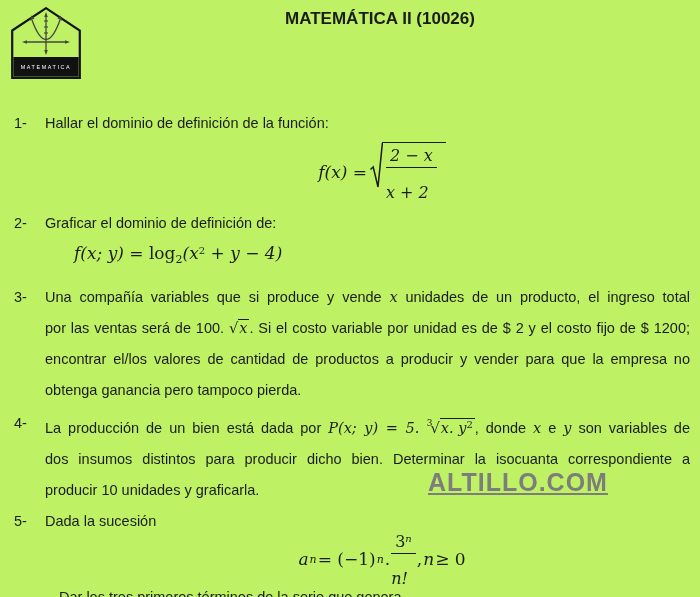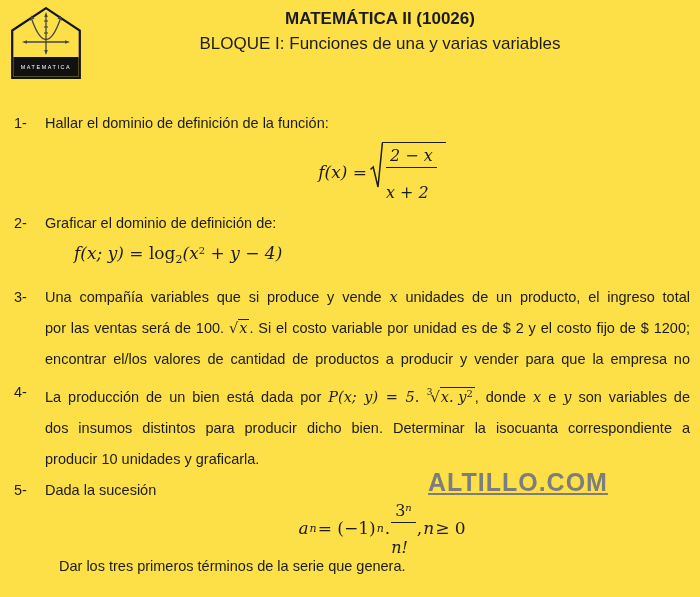--- a/index.html
+++ b/index.html
@@ -1,18 +1,18 @@
 <!DOCTYPE html>
 <html><head>
 <meta charset="utf-8">
 <style>
   html,body { margin:0; padding:0; background:#fff; }
   .page {
     position:relative; width:700px; height:597px; overflow:hidden;
-    background:#fde047; color:#1c1c1c;
+    background:#bef264; color:#1c1c1c;
     font-family:"Liberation Sans", sans-serif; font-size:14.5px;
   }
   
   .hdr { position:relative; height:92px; }
   .logo { position:absolute; left:11px; top:7px; width:70px; height:72px; }
   .headings { position:absolute; left:60px; right:0; top:6px; text-align:center; }
   .t1 { font-weight:bold; font-size:17px; line-height:25px; }
   .t2, .t3 { font-size:17px; line-height:25px; }
   
   .content { padding:0 10px 0 14px; }
@@ -75,21 +75,20 @@
         <line x1="33" y1="26" x2="37" y2="26" stroke="#444" stroke-width="1.1"></line>
         <path d="M21,13 Q35,52 49,13" fill="none" stroke="#444" stroke-width="1.3"></path>
         <polygon points="20.2,8.5 19,13.8 23.6,11.6" fill="#444"></polygon>
         <polygon points="49.8,8.5 51,13.8 46.4,11.6" fill="#444"></polygon>
         <rect x="2.4" y="50" width="65.2" height="19.6" fill="#111"></rect>
         <text x="35" y="62.3" text-anchor="middle" font-size="5.4" letter-spacing="1.6" fill="#ffffff">MATEMATICA</text>
       </svg>
     </div>
     <div class="headings">
       <div class="t1">MATEMÁTICA II (10026)</div>
-      <div class="t2">BLOQUE I: Funciones de una y varias variables</div>
     </div>
   </div>
 
   <div class="content">
 
     <div class="item" id="item1">
       <span class="inum">1-</span>
       <div class="ibody">
           <div class="line"><span>Hallar el dominio de definición de la función:</span></div>
         </div>
@@ -111,20 +110,21 @@
         </div>
     </div>
     <div class="fml fml2"><span class="mi">f(x; y) = </span><span class="mr">log</span><span class="mr sb">2</span><span class="mi">(x</span><span class="mr sp2">2</span><span class="mi"> + y − 4)</span></div>
 
     <div class="item" id="item3">
       <span class="inum tall">3-</span>
       <div class="ibody">
         <div class="jline"><span>Una compañía variables que si produce y vende </span><span class="mi">x</span><span> unidades de un producto, el ingreso total</span></div>
         <div class="jline"><span>por las ventas será de 100. </span><span class="rad">√</span><span class="ol mi">x</span><span>. Si el costo variable por unidad es de $ 2 y el costo fijo de $ 1200;</span></div>
         <div class="jline"><span>encontrar el/los valores de cantidad de productos a producir y vender para que la empresa no</span></div>
+        <div class="lline"><span>obtenga ganancia pero tampoco pierda.</span></div>
       </div>
     </div>
 
     <div class="item" id="item4">
       <span class="inum tall">4-</span>
       <div class="ibody">
         <div class="jline"><span>La producción de un bien está dada por </span><span class="mi">P(x; y) = 5. </span><span class="ridx">3</span><span class="rad">√</span><span class="ol"><span class="mi">x. y</span><span class="mr sp2">2</span></span><span>, donde </span><span class="mi">x</span><span> e </span><span class="mi">y</span><span> son variables de</span></div>
         <div class="jline"><span>dos insumos distintos para producir dicho bien. Determinar la isocuanta correspondiente a</span></div>
         <div class="lline"><span>producir 10 unidades y graficarla.</span></div>
       </div>

